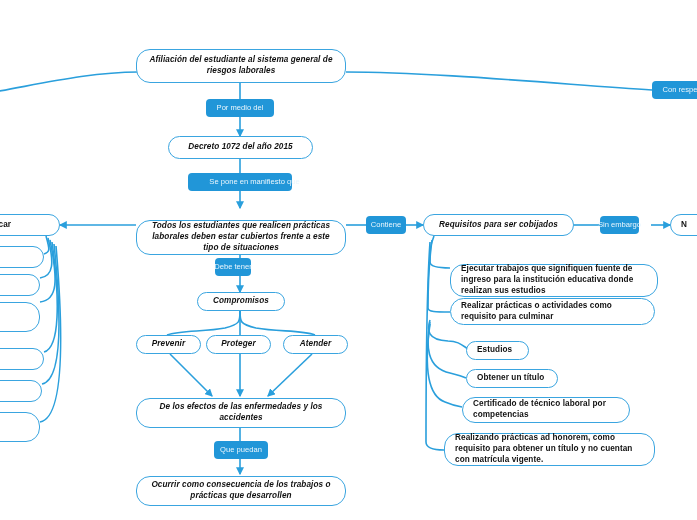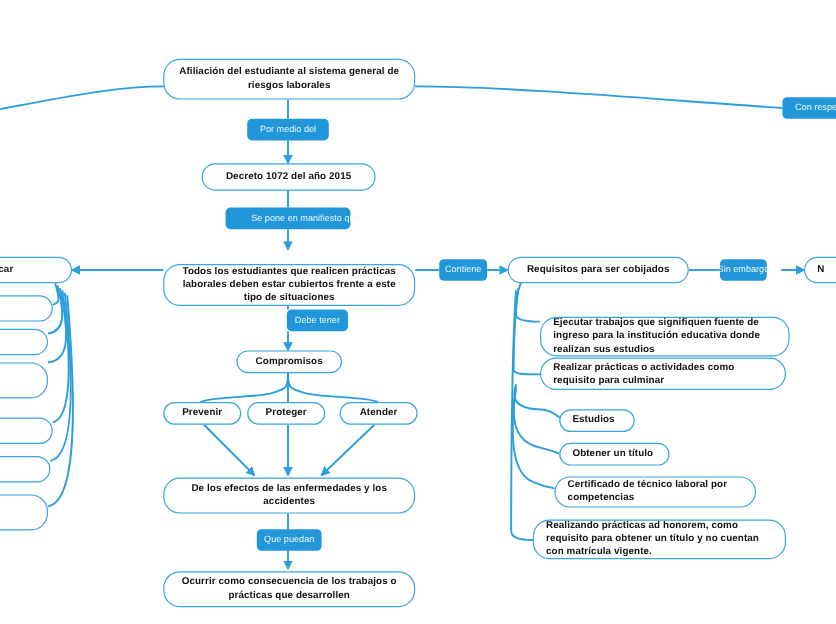--- a/index.html
+++ b/index.html
@@ -38,20 +38,21 @@
     line-height: 1.32;
     display: flex;
     align-items: center;
     letter-spacing: 0.01em;
     z-index: 3;
   }
   .node.center {
     justify-content: center;
     text-align: center;
     padding: 3px 8px;
+    font-style: italic;
   }
   .node.left {
     justify-content: flex-start;
     text-align: left;
     padding: 3px 10px;
   }
   .label {
     position: absolute;
     box-sizing: border-box;
     background: #2196d8;
@@ -144,21 +145,21 @@
   </div>
 
   <div class="label" style="left:188px; top:173px; width:104px; height:18px;padding-left:35px;">
     <span>Se pone en manifiesto que</span>
   </div>
 
   <div class="node center" style="left:136px; top:208px; width:210px; height:35px;margin-top:12px;">
     <span>Todos los estudiantes que realicen prácticas laborales deben estar cubiertos frente a este tipo de situaciones</span>
   </div>
 
-  <div class="label" style="left:215px; top:258px; width:51px; height:18px;margin-left:24px;">
+  <div class="label" style="left:215px; top:258px; width:36px; height:18px;">
     <span>Debe tener</span>
   </div>
 
   <div class="node center" style="left:197px; top:292px; width:88px; height:19px;">
     <span>Compromisos</span>
   </div>
 
   <div class="node center" style="left:136px; top:335px; width:65px; height:19px;">
     <span>Prevenir</span>
   </div>

